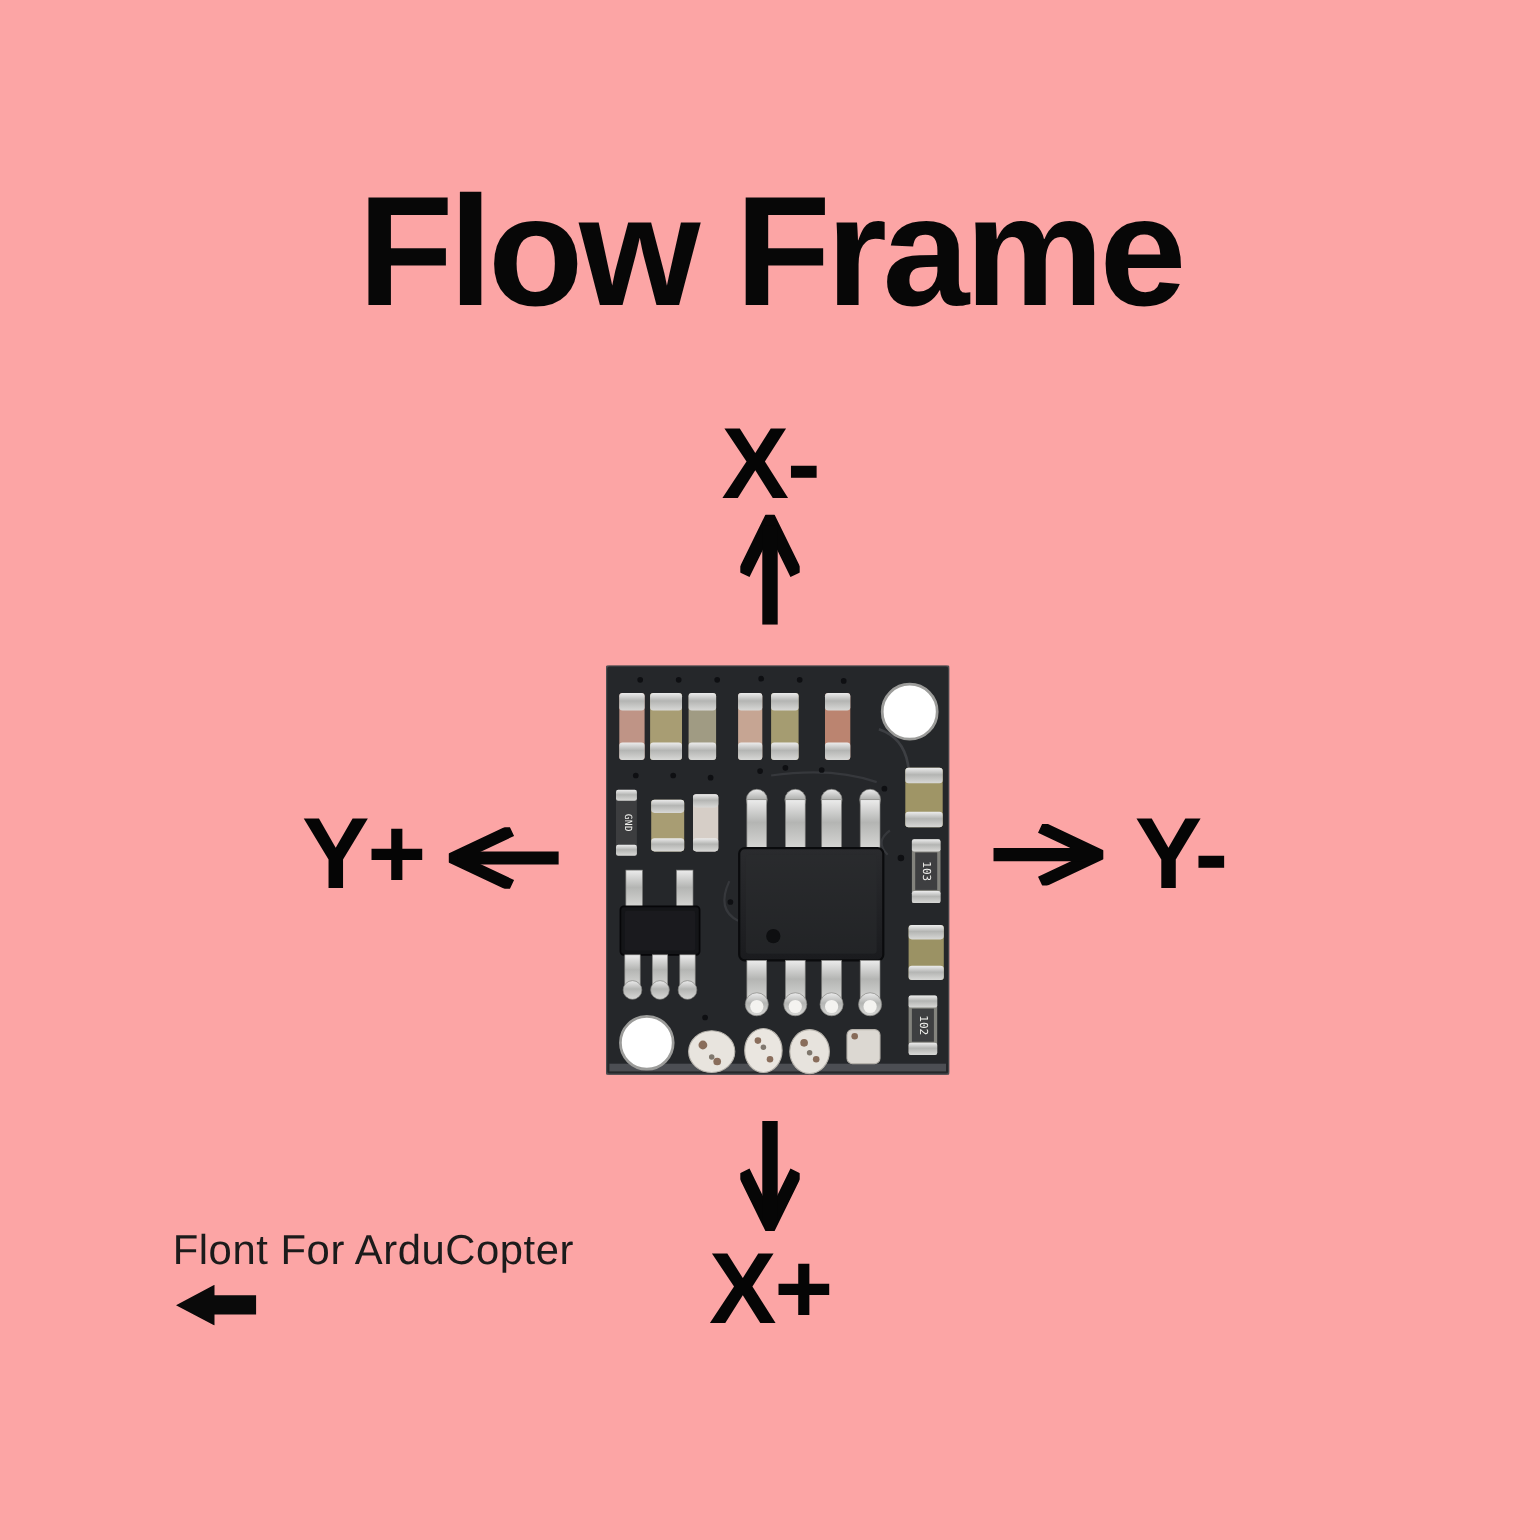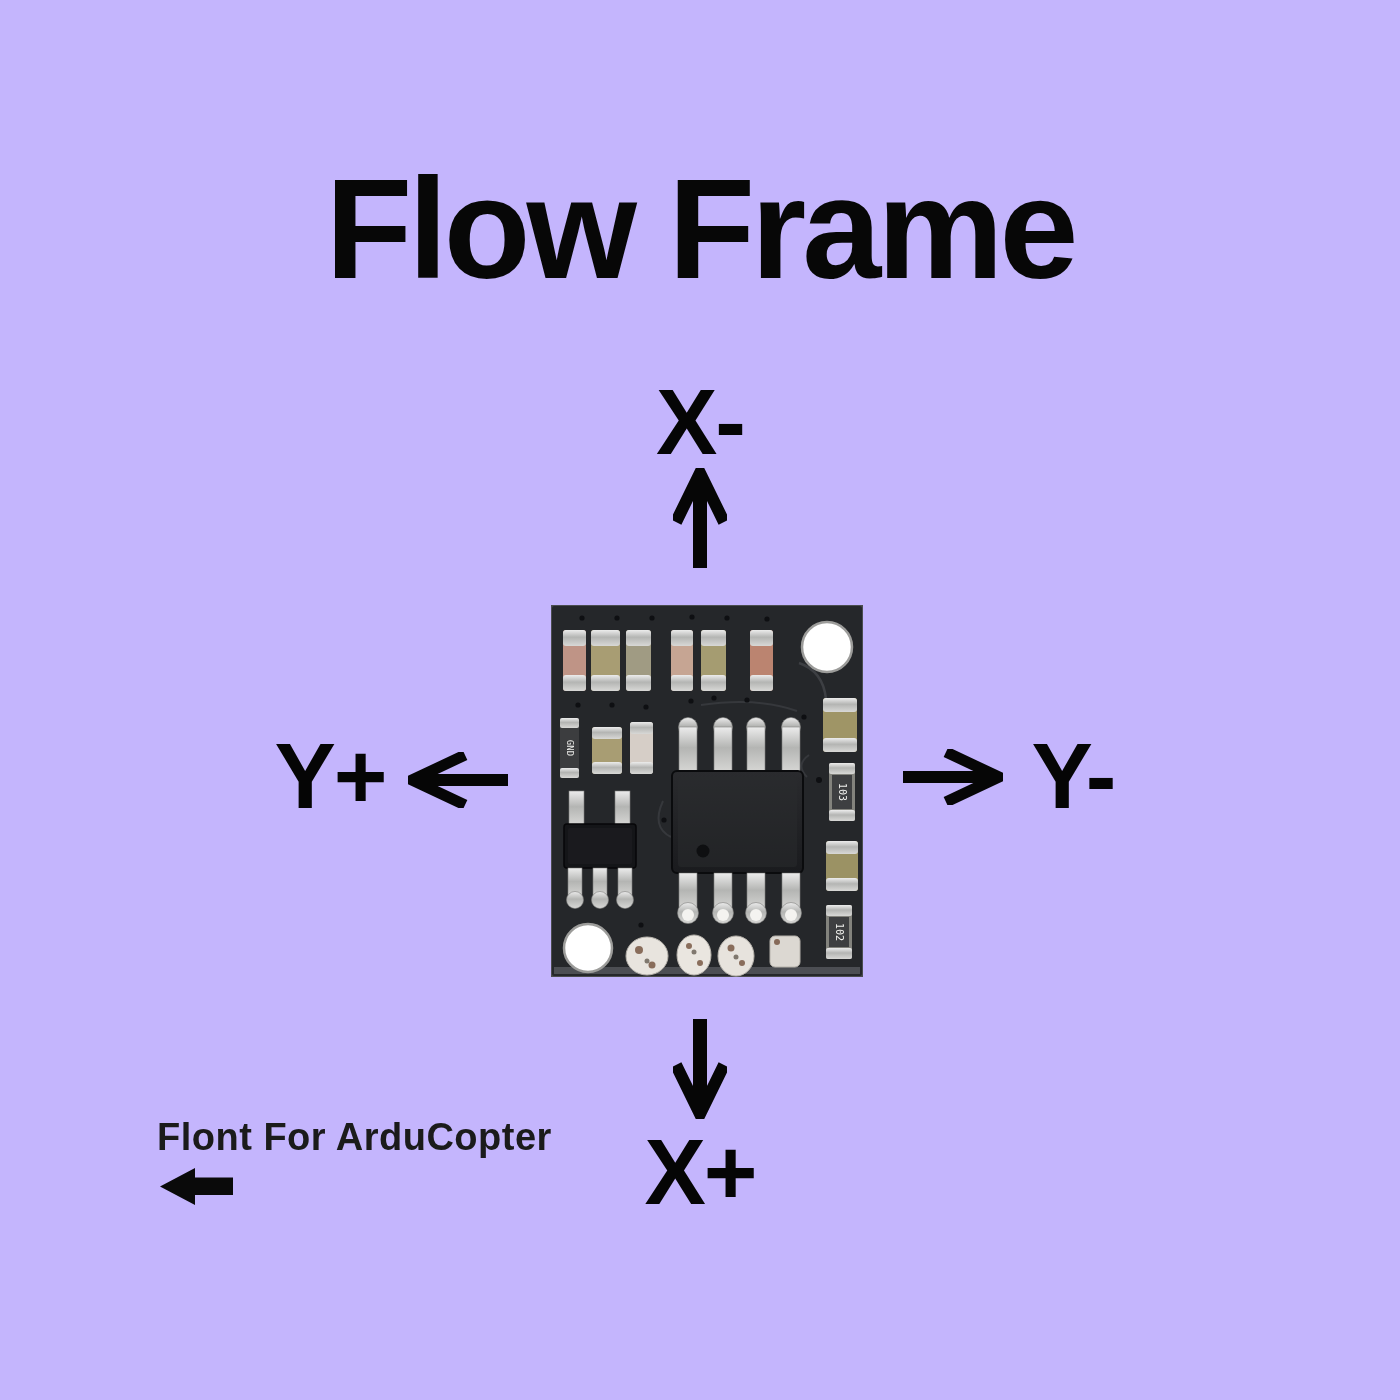--- a/index.html
+++ b/index.html
@@ -1,20 +1,20 @@
 <!DOCTYPE html>
 <html><head>
 <meta charset="utf-8">
 <style>
   html, body { margin: 0; padding: 0; background: #fff; }
   .canvas {
     position: relative;
     width: 1400px;
     height: 1400px;
-    background: #c4b5fd;
+    background: #fca5a5;
     overflow: hidden;
     font-family: "Liberation Sans", "DejaVu Sans", sans-serif;
     color: #000;
   }
   .abs { position: absolute; }
   .title {
     left: 0; right: 0; top: 158px;
     text-align: center;
     font-size: 142px;
     font-weight: bold;
@@ -32,21 +32,21 @@
     transform: translateX(-50%);
     white-space: nowrap;
   }
   .lbl-x-minus { left: 700px; top: 376px; }
   .lbl-y-plus  { left: 330px; top: 730px; }
   .lbl-y-minus { left: 1073px; top: 730px; }
   .lbl-x-plus  { left: 700px; top: 1126px; }
   .front-note {
     left: 157px; top: 1116px;
     font-size: 38px;
-    font-weight: 700;
+    font-weight: 400;
     color: #1b1b1b;
     letter-spacing: 0.5px;
     white-space: nowrap;
   }
   .arrow-stroke { stroke: #060606; fill: none; }
   svg { display: block; }
   .pcb-label-text {
     font-family: "DejaVu Sans Mono", "Liberation Mono", monospace;
     fill: #efefec;
   }

